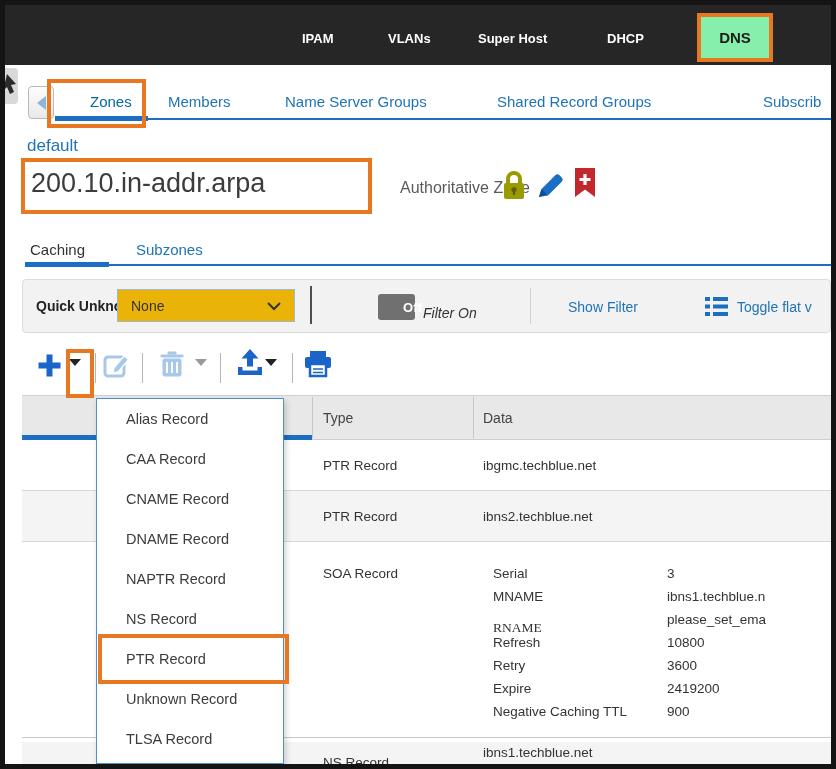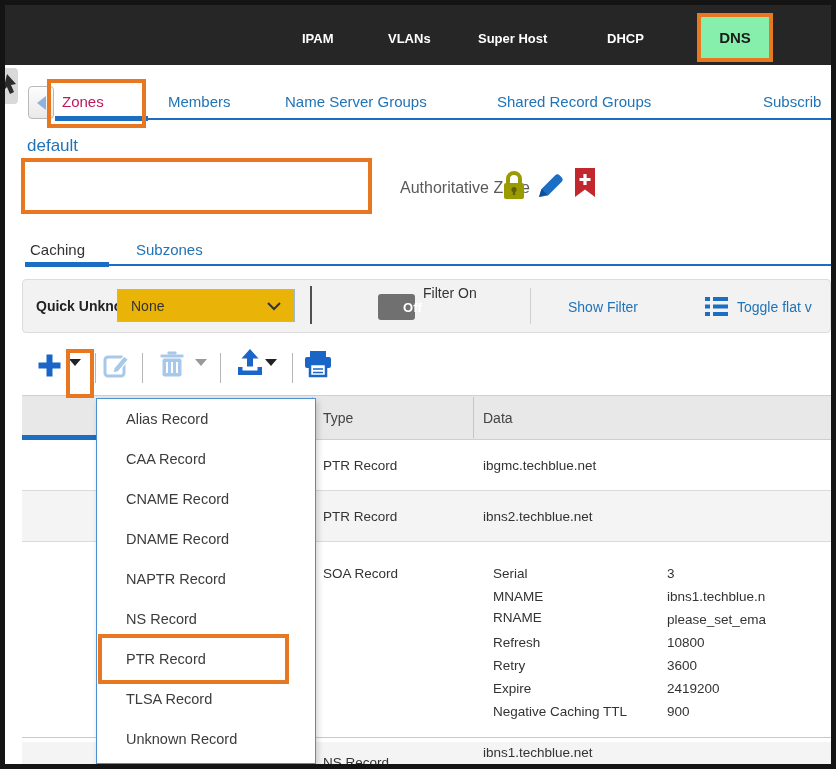--- a/index.html
+++ b/index.html
@@ -21,21 +21,21 @@
   .tb-dns{background:#86efac;border:4px solid var(--orange);width:76px;height:49px;
           display:flex;align-items:center;justify-content:center;color:#1c1c1c;
           font-size:15px;font-weight:700;cursor:pointer;}
   
   .edge-frag{left:0;top:63px;width:13px;height:36px;background:#d9d9d9;overflow:hidden;border-radius:0 4px 4px 0;}
   .edge-frag svg{position:absolute;left:-8px;top:5px;}
   .chev-btn{left:23px;top:81px;width:26px;height:33px;border:1px solid #b9b9b9;border-radius:4px;
             background:linear-gradient(#fdfdfd,#e9e9e9);display:flex;align-items:center;justify-content:center;cursor:pointer;}
   .chev-left{width:0;height:0;border-top:7px solid transparent;border-bottom:7px solid transparent;border-right:9px solid #8FB4DC;}
   .nav-tab{font-size:15px;color:var(--link);white-space:nowrap;cursor:pointer;}
-  .nav-tab.sel{color:#be185d;}
+  .nav-tab.sel{color:#0369a1;margin-left:28px;}
   .ul-thick{background:var(--ulblue);height:5px;}
   .ul-thin{background:var(--ulblue);height:2px;}
   
   .hl{border:4px solid var(--orange);background:transparent;z-index:40;pointer-events:none;}
   
   .crumb{font-size:17px;color:var(--link);cursor:pointer;}
   .zone-title{font-size:27px;color:#3c3c3c;white-space:nowrap;}
   .zone-type{font-size:16px;color:#5a5a5a;white-space:nowrap;}
   
   .vt{font-size:15px;white-space:nowrap;cursor:pointer;}
@@ -60,21 +60,21 @@
          border-top:1px solid #cfcfcf;border-bottom:1px solid #cfcfcf;}
   .th{font-size:14px;color:#444;}
   .colline{width:1px;background:#c6c6c6;}
   .sortbar{left:17px;top:430px;width:290px;height:5px;background:var(--ulblue);}
   .trow{left:17px;width:809px;}
   .cell{font-size:13.5px;color:#333;white-space:nowrap;}
   .r-gray{background:#F4F4F4;}
   .soa-k{position:absolute;left:471px;font-size:13.5px;color:#333;white-space:nowrap;}
   .soa-v{position:absolute;left:645px;font-size:13.5px;color:#333;white-space:nowrap;}
   
-  .menu{left:91px;top:393px;width:220px;height:366px;background:#fff;border:1px solid #4D90D1;
+  .menu{left:91px;top:393px;width:188px;height:366px;background:#fff;border:1px solid #4D90D1;
         box-shadow:2px 3px 6px rgba(0,0,0,.18);z-index:30;}
   .mi{height:40px;display:flex;align-items:center;padding-left:29px;font-size:14.5px;color:#3c3c3c;cursor:pointer;white-space:nowrap;}
 </style>
 </head>
 <body>
 
 <div class="screen">
 
   <div class="abs topbar"></div>
   <span class="abs tb-tab" style="left:297px;top:26px;">IPAM</span>
@@ -93,20 +93,21 @@
   </div>
   <span class="abs nav-tab sel" style="left:57px;top:88px;">Zones</span>
   <span class="abs nav-tab" style="left:163px;top:88px;">Members</span>
   <span class="abs nav-tab" style="left:280px;top:88px;">Name Server Groups</span>
   <span class="abs nav-tab" style="left:492px;top:88px;">Shared Record Groups</span>
   <span class="abs nav-tab" style="left:758px;top:88px;">Subscrib</span>
   <div class="abs ul-thick" style="left:50px;top:111px;width:93px;"></div>
   <div class="abs ul-thin" style="left:143px;top:113px;width:683px;"></div>
 
   <span class="abs crumb" style="left:22px;top:131px;">default</span>
+  <span class="abs zone-title" style="left:26px;top:163px;">200.10.in-addr.arpa</span>
   <span class="abs zone-type" style="left:395px;top:174px;">Authoritative Zone</span>
 
   <span class="abs icon-btn" style="left:496px;top:165px;">
     <svg width="26" height="31" viewBox="0 0 26 31">
       <path d="M7 14V9a6 6 0 0 1 12 0v5" fill="none" stroke="#9A9B00" stroke-width="4"></path>
       <rect x="3" y="13" width="20" height="16" rx="2" fill="#9A9B00"></rect>
       <circle cx="13" cy="19.5" r="2.6" fill="#60610a"></circle>
       <rect x="11.8" y="19.5" width="2.4" height="5.5" fill="#60610a"></rect>
     </svg>
   </span>
@@ -131,21 +132,21 @@
   <div class="abs fbar"></div>
   <span class="abs fl-label" style="left:31px;top:293px;">Quick Unknown</span>
   <div class="abs fselect">
     <span>None</span>
     <svg style="position:absolute;right:13px;top:12px;" width="14" height="9" viewBox="0 0 14 9">
       <path d="M1 1l6 6 6-6" fill="none" stroke="#333" stroke-width="2"></path>
     </svg>
   </div>
   <div class="abs vdiv-dark" style="left:305px;top:281px;height:38px;"></div>
   <div class="abs off-badge">Off</div>
-  <span class="abs ftext" style="left:418px;top:280px;">Filter On</span>
+  <span class="abs ftext" style="left:418px;top:300px;font-style:italic;">Filter On</span>
   <div class="abs vdiv-lite" style="left:525px;top:283px;height:36px;"></div>
   <span class="abs flink" style="left:563px;top:294px;text-align:right;">Show Filter</span>
   <span class="abs" style="left:700px;top:292px;">
     <svg width="23" height="19" viewBox="0 0 23 19">
       <g fill="#1B6EC2">
         <rect x="0" y="0" width="5" height="4"></rect>
           <rect x="8" y="0" width="15" height="4"></rect>
         <rect x="0" y="7.5" width="5" height="4"></rect>
           <rect x="8" y="7.5" width="15" height="4"></rect>
         <rect x="0" y="15" width="5" height="4"></rect>
@@ -216,21 +217,21 @@
   <div class="abs trow r-gray" style="top:486px;height:51px;border-bottom:1px solid #d9d9d9;">
     <span class="abs cell" style="left:301px;top:18px;">PTR Record</span>
     <span class="abs cell" style="left:461px;top:18px;">ibns2.techblue.net</span>
   </div>
   <div class="abs trow" style="top:537px;height:196px;background:#fff;border-bottom:1px solid #c9c9c9;">
     <span class="abs cell" style="left:301px;top:24px;">SOA Record</span>
     <span class="soa-k" style="top:24px;">Serial</span>
     <span class="soa-v" style="top:24px;">3</span>
     <span class="soa-k" style="top:47px;">MNAME</span>
     <span class="soa-v" style="top:47px;">ibns1.techblue.n</span>
-    <span class="soa-k" style="top:68px;">RNAME</span>
+    <span class="soa-k" style="top:78px;font-family:Liberation Serif, serif;">RNAME</span>
     <span class="soa-v" style="top:70px;">please_set_ema</span>
     <span class="soa-k" style="top:93px;">Refresh</span>
     <span class="soa-v" style="top:93px;">10800</span>
     <span class="soa-k" style="top:116px;">Retry</span>
     <span class="soa-v" style="top:116px;">3600</span>
     <span class="soa-k" style="top:139px;">Expire</span>
     <span class="soa-v" style="top:139px;">2419200</span>
     <span class="soa-k" style="top:162px;">Negative Caching TTL</span>
     <span class="soa-v" style="top:162px;">900</span>
   </div>
@@ -240,22 +241,22 @@
   </div>
 
   <div class="abs menu">
     <div class="mi">Alias Record</div>
     <div class="mi">CAA Record</div>
     <div class="mi">CNAME Record</div>
     <div class="mi">DNAME Record</div>
     <div class="mi">NAPTR Record</div>
     <div class="mi">NS Record</div>
     <div class="mi">PTR Record</div>
+    <div class="mi">Unknown Record</div>
     <div class="mi">TLSA Record</div>
-    <div class="mi">Unknown Record</div>
   </div>
 
   <div class="abs hl" style="left:692px;top:8px;width:76px;height:49px;"></div>
   <div class="abs hl" style="left:42px;top:74px;width:99px;height:49px;"></div>
   <div class="abs hl" style="left:16px;top:153px;width:351px;height:56px;"></div>
   <div class="abs hl" style="left:61px;top:344px;width:28px;height:49px;"></div>
   <div class="abs hl" style="left:93px;top:629px;width:191px;height:50px;"></div>
 
 </div>
 

